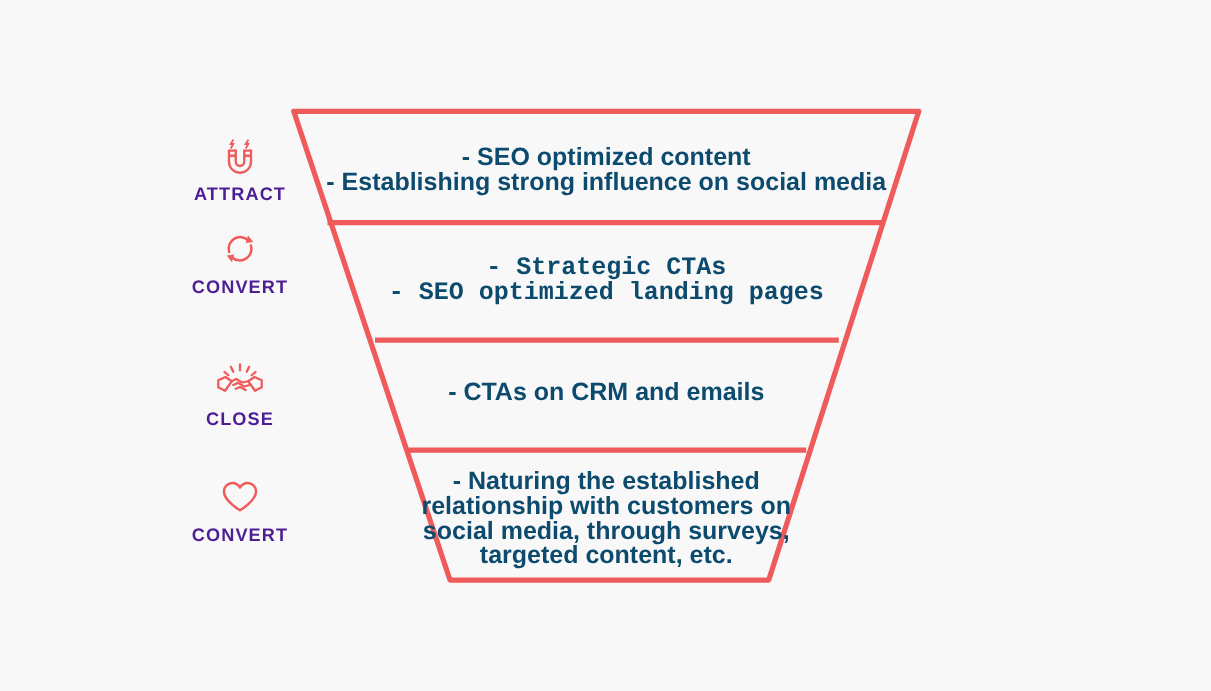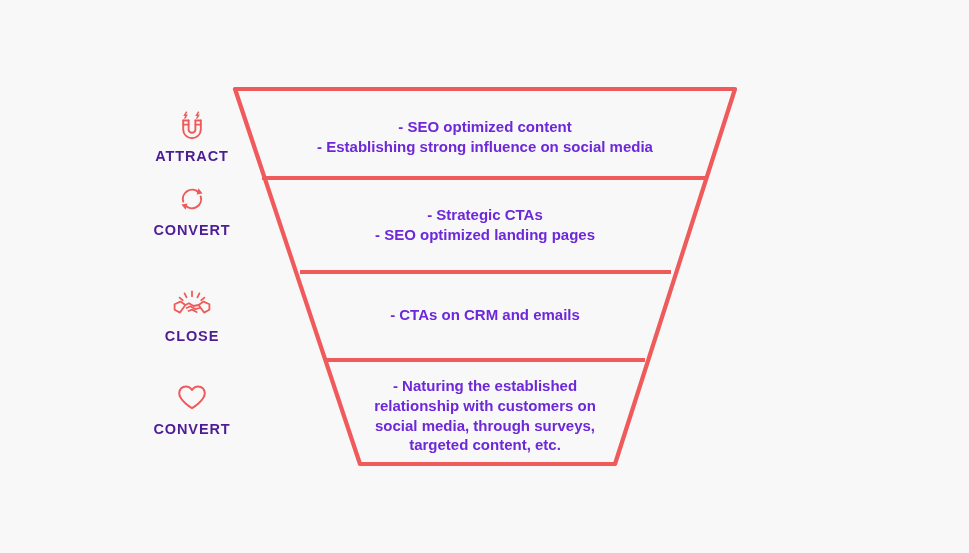--- a/index.html
+++ b/index.html
@@ -51,37 +51,38 @@
   }
 
   #label-attract  { top: 110px; }
   #label-convert  { top: 184px; text-align: center; }
   #label-close    { top: 290px; }
   #label-delight  { top: 383px; }
 
   
   .section-text {
     position: absolute;
-    color: #6d28d9;
-    font-size: 15px;
+    color: #0c4a6e;
+    font-size: 20px;
     font-weight: bold;
     line-height: 19.5px;
     text-align: center;
     white-space: pre-line;
   }
   
   #text-attract {
     left: 235px;
     width: 500px;
     top: 117px;
   }
   #text-convert {
     left: 235px;
     width: 500px;
     top: 205px;
+    font-family: Liberation Mono, monospace;
   }
   #text-close {
     left: 235px;
     width: 500px;
     top: 305px;
   }
   #text-delight {
     left: 235px;
     width: 500px;
     top: 376px;

